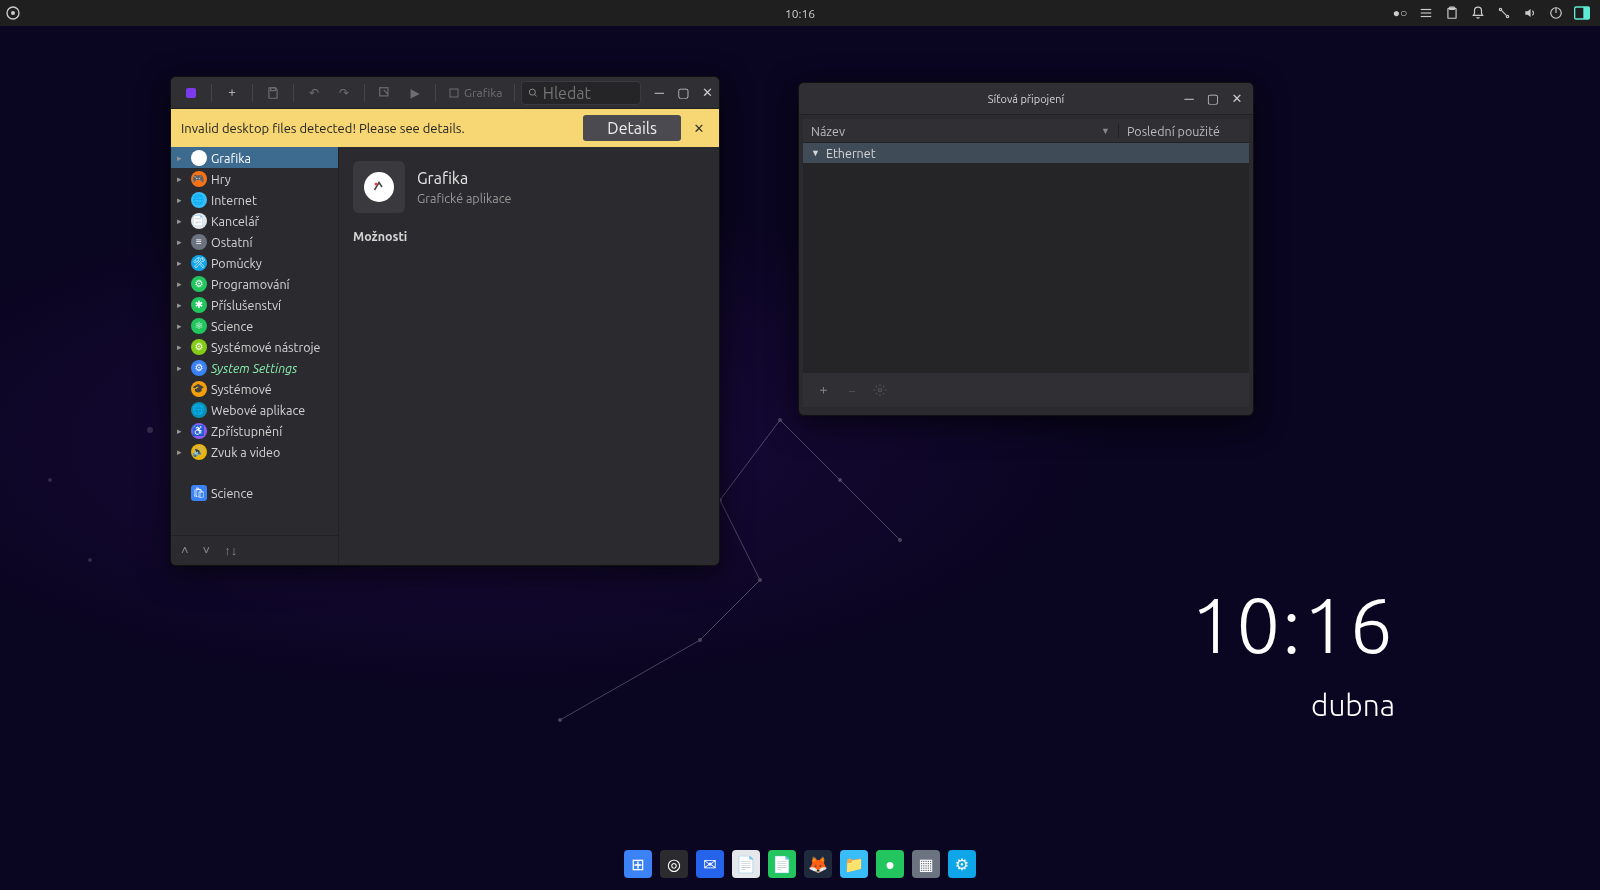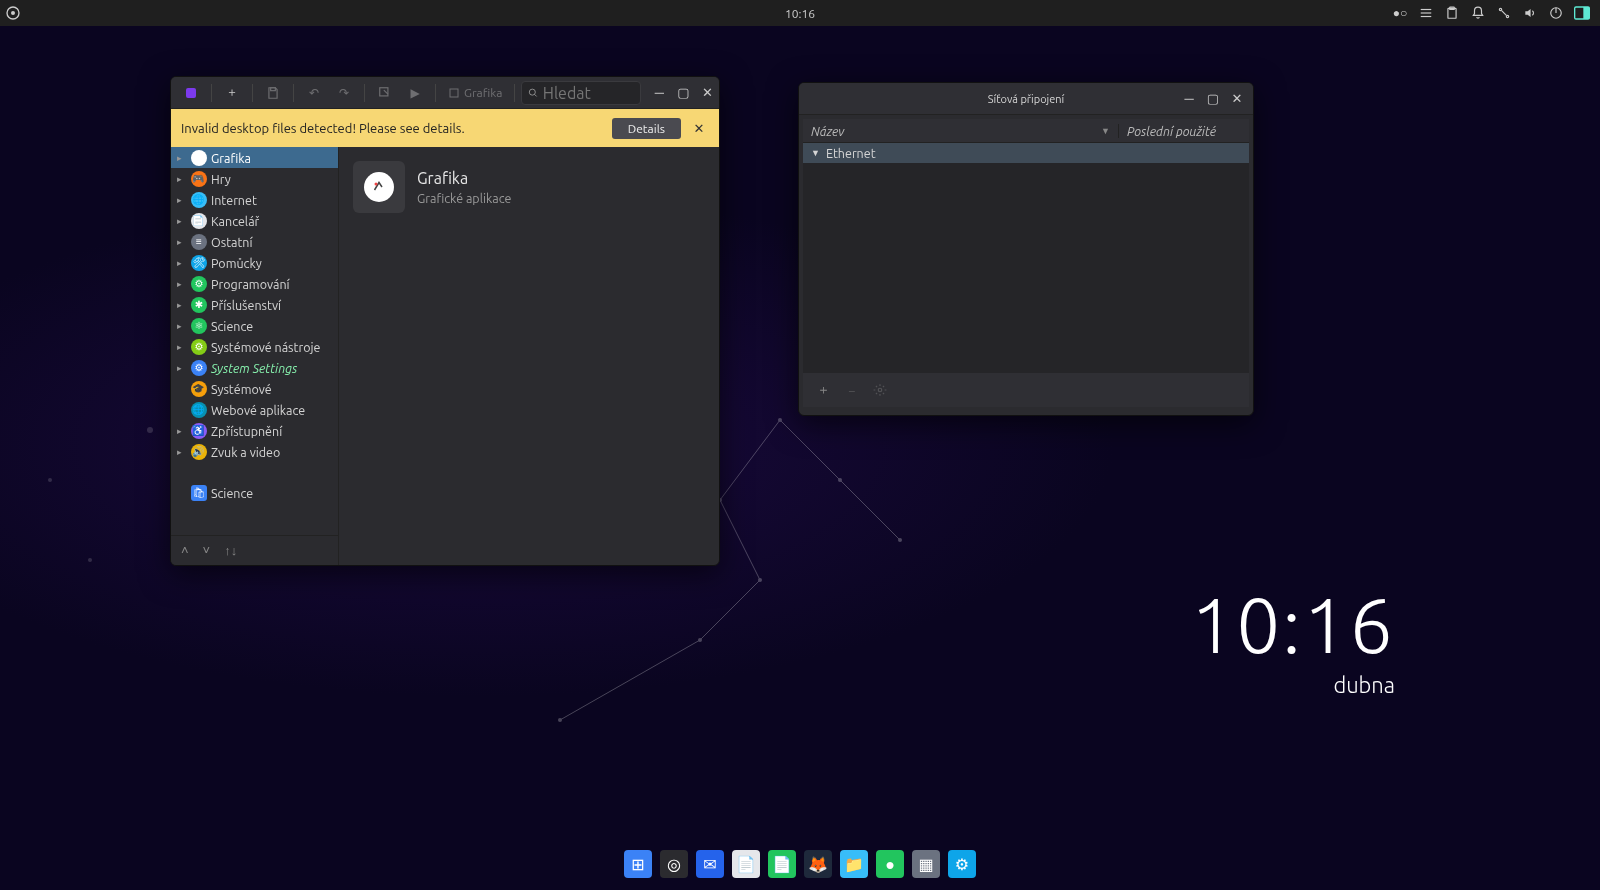--- a/index.html
+++ b/index.html
@@ -23,21 +23,21 @@
 .top-panel .logo { width:26px; display:flex; align-items:center; justify-content:center; }
 .top-panel .clock { position:absolute; left:50%; transform:translateX(-50%); }
 .top-panel .tray { margin-left:auto; display:flex; align-items:center; gap:10px; padding-right:10px; }
 .tray-icon { width:16px; height:16px; display:flex; align-items:center; justify-content:center; fill:#ccc; color:#ccc; }
 
 
 .desktop-clock {
   position:absolute; right:205px; top:580px; color:#fff; text-align:right;
 }
 .desktop-clock .time { font-size:78px; font-weight:300; letter-spacing:2px; }
-.desktop-clock .date { font-size:22px; font-weight:300; margin-top:4px; }
+.desktop-clock .date { font-size:30px; font-weight:300; margin-top:20px; }
 
 
 .dock {
   position:absolute; bottom:8px; left:50%; transform:translateX(-50%);
   display:flex; gap:8px; padding:4px 8px;
 }
 .dock-item {
   width:28px; height:28px; border-radius:4px; display:flex; align-items:center; justify-content:center;
   font-size:16px; color:#fff;
 }
@@ -69,21 +69,21 @@
   border-radius:4px; padding:2px 6px; width:120px; gap:4px;
 }
 #menu-editor .search-box input {
   background:transparent; border:none; outline:none; color:#ccc; font-size:16px; width:100%;
 }
 #menu-editor .banner {
   background:#f7d774; color:#222; display:flex; align-items:center; padding:8px 10px;
   font-size:13px; height:38px;
 }
 #menu-editor .banner .btn {
-  margin-left:auto; background:#4a4a50; color:#eee; padding:4px 16px; border-radius:3px; font-size:12px;
+  margin-left:auto; background:#4a4a50; color:#eee; padding:4px 24px; border-radius:3px; font-size:16px;
 }
 #menu-editor .banner .close { margin-left:8px; width:20px; text-align:center; color:#333; }
 #menu-editor .body { display:flex; height:calc(100% - 32px - 38px); }
 #menu-editor .sidebar {
   width:168px; background:#2b2b2f; border-right:1px solid #222; display:flex; flex-direction:column;
 }
 #menu-editor .catlist { flex:1; overflow-y:auto; }
 #menu-editor .cat-item {
   display:flex; align-items:center; padding:2px 6px; gap:4px; height:21px; font-size:12.5px;
 }
@@ -117,21 +117,21 @@
   margin-top:auto; padding:6px 10px; font-size:11px; font-style:italic; color:#888;
 }
 
 
 #net-window { left:798px; top:82px; width:456px; height:334px; }
 #net-window .titlebar { justify-content:center; }
 #net-window .titlebar .title { font-size:11px; }
 #net-window .win-buttons { position:absolute; right:4px; display:flex; }
 #net-window .columns {
   display:flex; background:#2f2f34; border-bottom:1px solid #222; height:24px; align-items:center;
-  margin:4px 4px 0; font-size:12.5px; color:#bbb;font-style:italic;
+  margin:4px 4px 0; font-size:12.5px; color:#bbb;
 }
 #net-window .col-name { flex:1; padding:0 8px; display:flex; align-items:center; gap:6px; border-right:1px solid #222; }
 #net-window .col-name .dd { margin-left:auto; font-size:9px; color:#888; }
 #net-window .col-last { width:130px; padding:0 8px; }
 #net-window .net-body { margin:0 4px; background:#252528; height:230px; }
 #net-window .group-row {
   background:#3f4b57; padding:3px 8px; font-size:12.5px; display:flex; align-items:center; gap:6px;
 }
 #net-window .group-row .tri { font-size:9px; }
 #net-window .conn-row {
@@ -393,20 +393,21 @@
                 <path d="M6 16l6-10 4 6" stroke="#444" stroke-width="2" fill="none"></path>
                 <circle cx="8" cy="8" r="2" fill="#ef4444"></circle>
               </svg>
             </div>
         </div>
         <div>
           <div class="detail-title">Grafika</div>
           <div class="detail-sub">Grafické aplikace</div>
         </div>
       </div>
+      <div class="section-label">Možnosti</div>
     </div>
   </div>
 </div>
 
 <div class="window" id="net-window">
   <div class="titlebar">
     <span class="title">Síťová připojení</span>
     <div class="win-buttons">
       <div class="win-ctrl">─</div>
       <div class="win-ctrl">▢</div>

